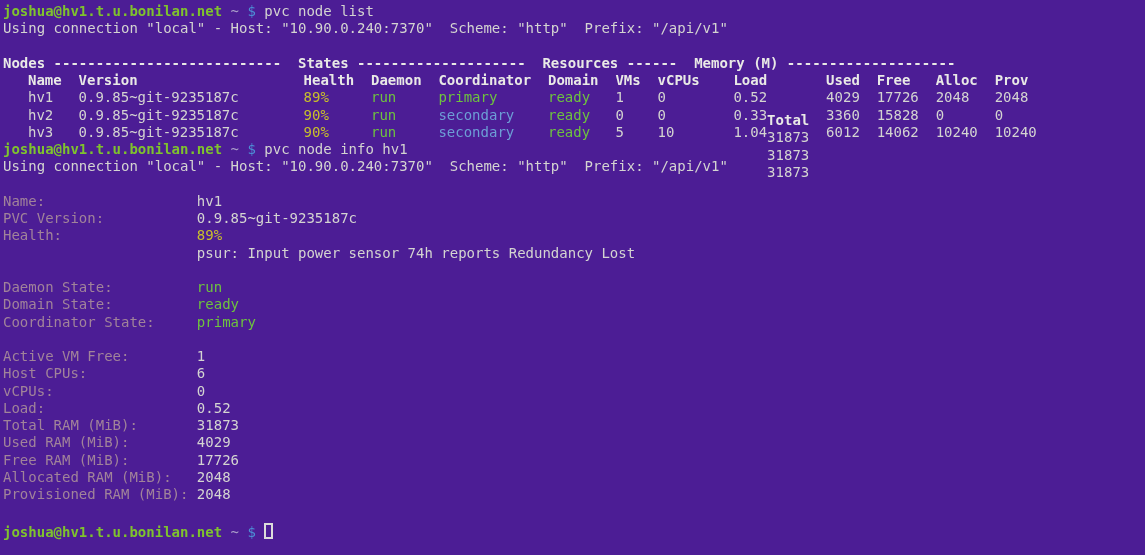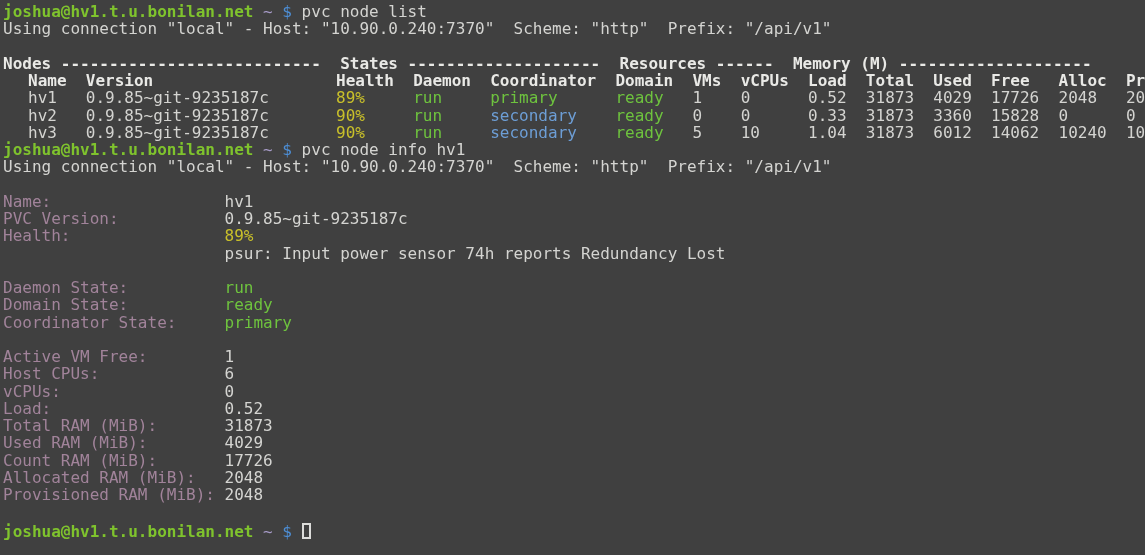--- a/index.html
+++ b/index.html
@@ -1,43 +1,43 @@
 <!DOCTYPE html>
 <html><head>
 <meta charset="utf-8">
 <style>
   html, body { margin: 0; padding: 0; background: #1d1f1b; }
   .term {
     position: relative;
     width: 1145px; height: 555px;
     box-sizing: border-box;
-    background: #404040;
+    background: #4c1d95;
     padding: 3px 0 0 3px;
     font-family: "DejaVu Sans Mono", monospace;
-    font-size: 16px;
+    font-size: 14px;
     line-height: 17.25px;
     color: #d4d4d1;
     overflow: hidden;
   }
   .line { height: 17.25px; white-space: pre; }
   .line span { white-space: pre; }
   .b   { font-weight: bold; }
   .wh  { color: #e9e9e6; }
   .pgrn{ color: #7fc32d; font-weight: bold; }
   .grn { color: #6ec33e; }
   .blu { color: #6d9ed6; }
   .yel { color: #c9c02a; }
   .til { color: #a79bc8; }
   .dol { color: #4d8ed5; }
   .gap1 { margin-left: 1ch; }
   .cell { display: inline-block; vertical-align: top; }
   .w-name { width: 6ch; padding-left: 25px; }  .w-ver { width: 21ch; } .w-health { width: 8ch; padding-left: 48px; }
   .w-daemon { width: 8ch; } .w-coord { width: 13ch; } .w-domain { width: 8ch; }
-  .w-vms { width: 5ch; }   .w-vcpus { width: 7ch; }  .w-load { width: 6ch; }
-  .w-total { width: 7ch; } .w-used { width: 6ch; }   .w-free { width: 7ch; }
+  .w-vms { width: 5ch; }   .w-vcpus { width: 7ch; }  .w-load { width: 6ch; text-align: right; }
+  .w-total { width: 7ch; margin-top: 40px; } .w-used { width: 6ch; }   .w-free { width: 7ch; }
   .w-alloc { width: 7ch; }
   .lbl { display: inline-block; vertical-align: top; width: 23ch; color: #a1839a; }
   .cursor {
     display: inline-block;
     box-sizing: border-box;
     width: 9px; height: 16px;
     border: 2px solid #dcdcda;
     margin-left: 1ch;
     transform: translateY(2px);
   }
@@ -81,21 +81,21 @@
   <div class="line"><span class="lbl">Coordinator State:</span><span class="grn">primary</span></div>
 
   <div class="line"></div>
 
   <div class="line"><span class="lbl">Active VM Free:</span><span>1</span></div>
   <div class="line"><span class="lbl">Host CPUs:</span><span>6</span></div>
   <div class="line"><span class="lbl">vCPUs:</span><span>0</span></div>
   <div class="line"><span class="lbl">Load:</span><span>0.52</span></div>
   <div class="line"><span class="lbl">Total RAM (MiB):</span><span>31873</span></div>
   <div class="line"><span class="lbl">Used RAM (MiB):</span><span>4029</span></div>
-  <div class="line"><span class="lbl">Count RAM (MiB):</span><span>17726</span></div>
+  <div class="line"><span class="lbl">Free RAM (MiB):</span><span>17726</span></div>
   <div class="line"><span class="lbl">Allocated RAM (MiB):</span><span>2048</span></div>
   <div class="line"><span class="lbl">Provisioned RAM (MiB):</span><span>2048</span></div>
 
   <div class="line"></div>
 
   <div class="line"><span class="pgrn">joshua@hv1.t.u.bonilan.net</span><span class="til gap1">~</span><span class="dol gap1">$</span><span class="cursor"></span></div>
 
 </div>
 
 </body></html>

